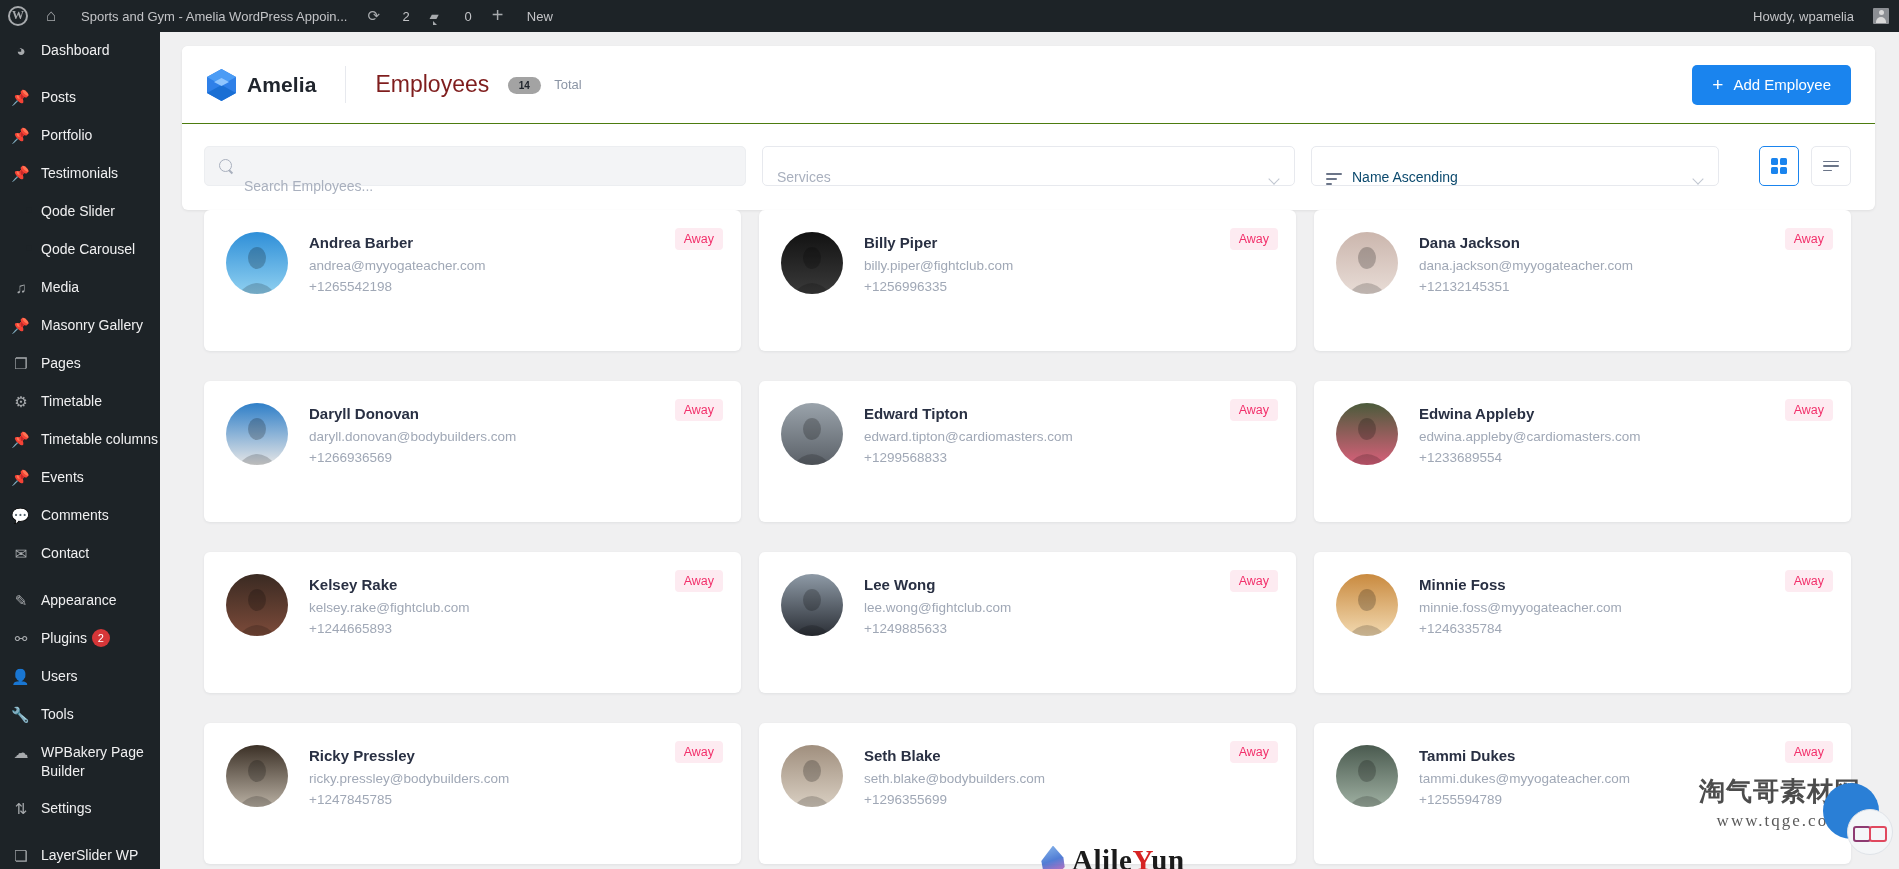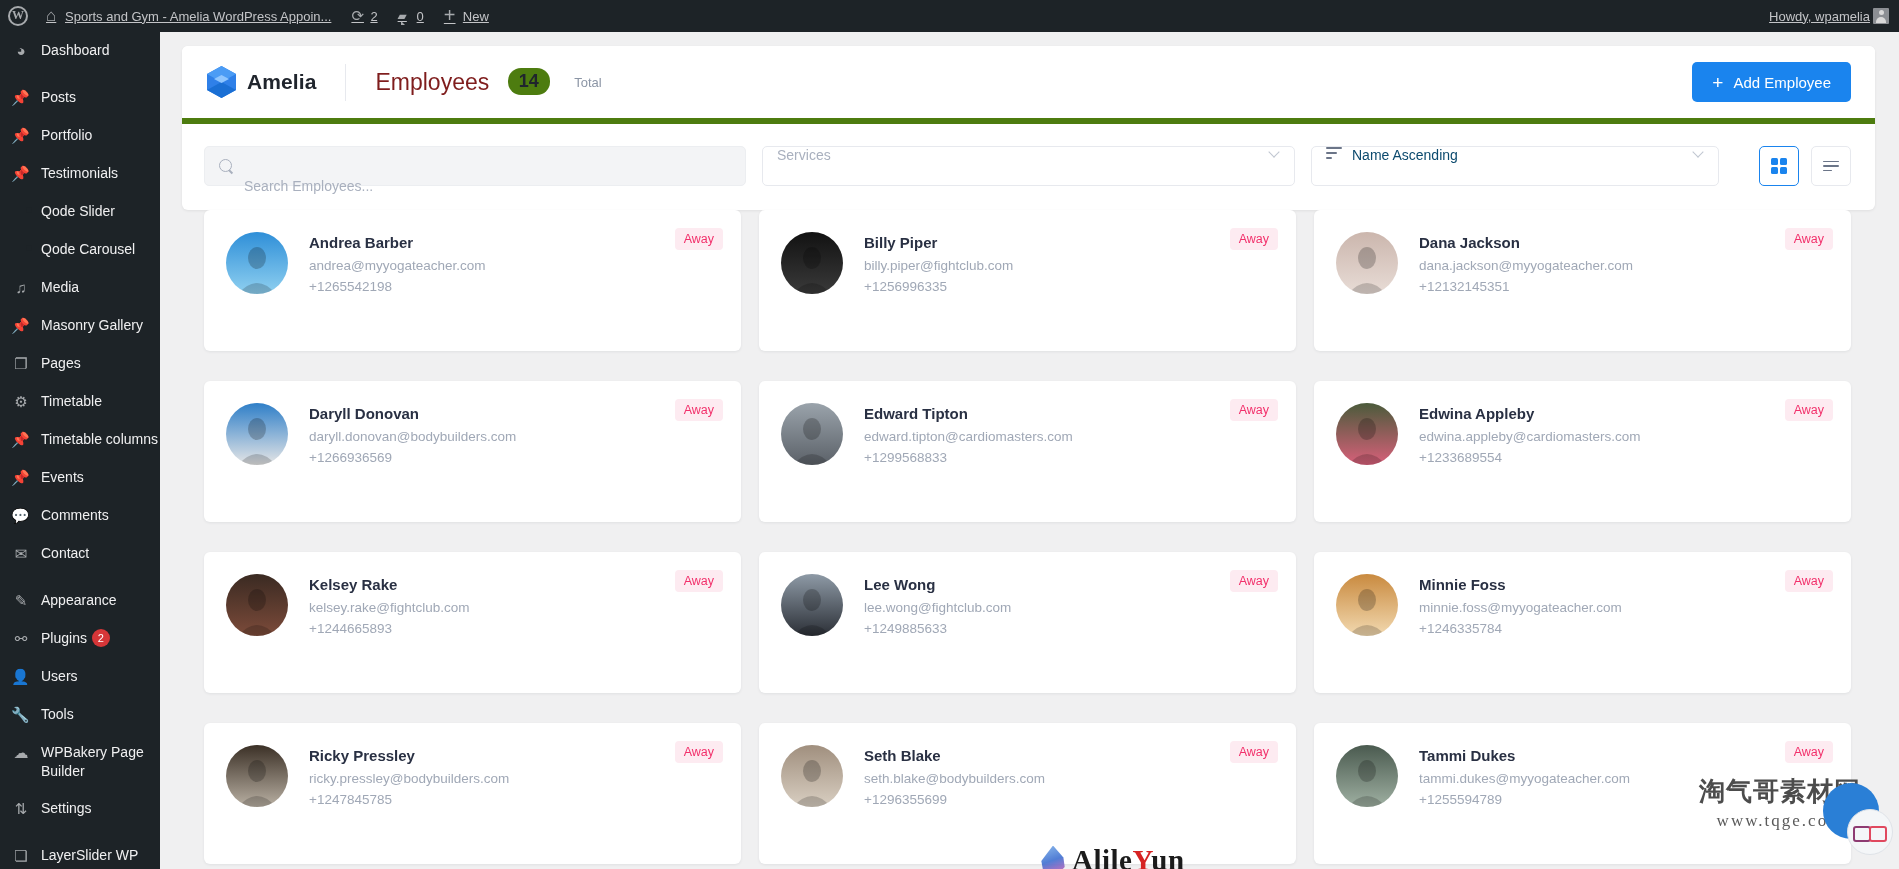--- a/index.html
+++ b/index.html
@@ -13,24 +13,23 @@
 
   
   .adminbar {
     position: absolute; top: 0; left: 0;
     width: 1899px; height: 32px;
     background: #1d2327;
     display: flex; align-items: center;
     color: #c3c4c7; font-size: 13px;
   }
   .ab-item {
-    display: flex; align-items: center; gap: 3px;
+    display: flex; align-items: center; gap: 19px;
     height: 32px; padding: 0 10px; color: #c3c4c7;
     white-space: nowrap;
-    text-decoration: underline;
   }
   .ab-logo { padding-left: 8px; padding-right: 8px; }
   .ab-sep { flex: 1; }
   .wp-mark {
     width: 20px; height: 20px; border-radius: 50%;
     border: 2px solid #a7aaad; position: relative;
     display: inline-block;
   }
   .wp-mark::before {
     content: "W"; position: absolute; top: 50%; left: 50%;
@@ -115,41 +114,41 @@
     overflow: hidden;
   }
   .amelia-panel {
     background: #fff; border-radius: 6px;
     box-shadow: 0 1px 3px rgba(0,0,0,.07);
   }
 
   
   .panel-header {
     height: 78px; display: flex; align-items: center;
-    padding: 0 24px 0 25px; border-bottom: 6px solid #4d7c0f;
+    padding: 0 24px 0 25px; border-bottom: 1px solid #4d7c0f;
     background:#fff; border-radius:6px 6px 0 0;
   }
   .brand { display: flex; align-items: center; gap: 11px; }
   .brand-logo { width: 29px; height: 32px; position: relative; }
   .brand-name {
     font-size: 21px; font-weight: 700; color: #20252d; letter-spacing: .1px;
   }
   .hdr-divider {
     width: 1px; height: 37px; background: #e7e9ee; margin: 0 29px;
   }
   .page-title {
     font-size: 23px; color: #7f1d1d; font-weight: 400;
   }
   .total-pill {
-    display: inline-block; background: #4d7c0f; color: #20252d;
-    border-radius: 13px; padding: 3px 11px; font-size: 18px;
+    display: inline-block; background: #a3a3a3; color: #20252d;
+    border-radius: 13px; padding: 3px 11px; font-size: 10px;
     font-weight: 600; margin-left: 14px; vertical-align: 3px;
   }
   .total-label {
-    font-size: 13px; color: #8b95a5; margin-left: 20px; vertical-align: 3px;
+    font-size: 13px; color: #8b95a5; margin-left: 9px; vertical-align: 3px;
   }
   .hdr-spacer { flex: 1; }
   .btn-primary {
     background: #1a84ee; color: #fff; border: none;
     border-radius: 5px; height: 40px; padding: 0 20px;
     font-size: 15px; display: flex; align-items: center; gap: 10px;
     font-family: inherit; cursor: pointer;
   }
   .plus-ico {
     font-size: 19px; font-weight: 300; line-height: 1; display: inline-block;
@@ -171,21 +170,21 @@
     width: 11px; height: 11px; border: 1.6px solid #a9b0be; border-radius: 50%;
   }
   .search-ico::after {
     content: ""; position: absolute; top: 10px; left: 10px;
     width: 5px; height: 1.6px; background: #a9b0be; transform: rotate(45deg);
     transform-origin: left center;
   }
   .ph-text { color: #a9b0be; font-size: 14px; margin-top: 40px; }
   .select-box {
     height: 40px; background: #fff; border: 1px solid #e7e9ee;
-    border-radius: 5px; display: flex; align-items: flex-start;
+    border-radius: 5px; display: flex; align-items: flex-end;
     padding: 0 14px; gap: 10px;
   }
   .services-sel { flex: 0 0 533px; }
   .sort-sel { flex: 0 0 408px; }
   .sel-val { flex: 1; font-size: 14px; color: #0c4a6e; }
   .sel-val.placeholder { color: #a9b0be; }
   .chev {
     width: 11px; height: 11px; position: relative; flex: none;
   }
   .chev::before {

